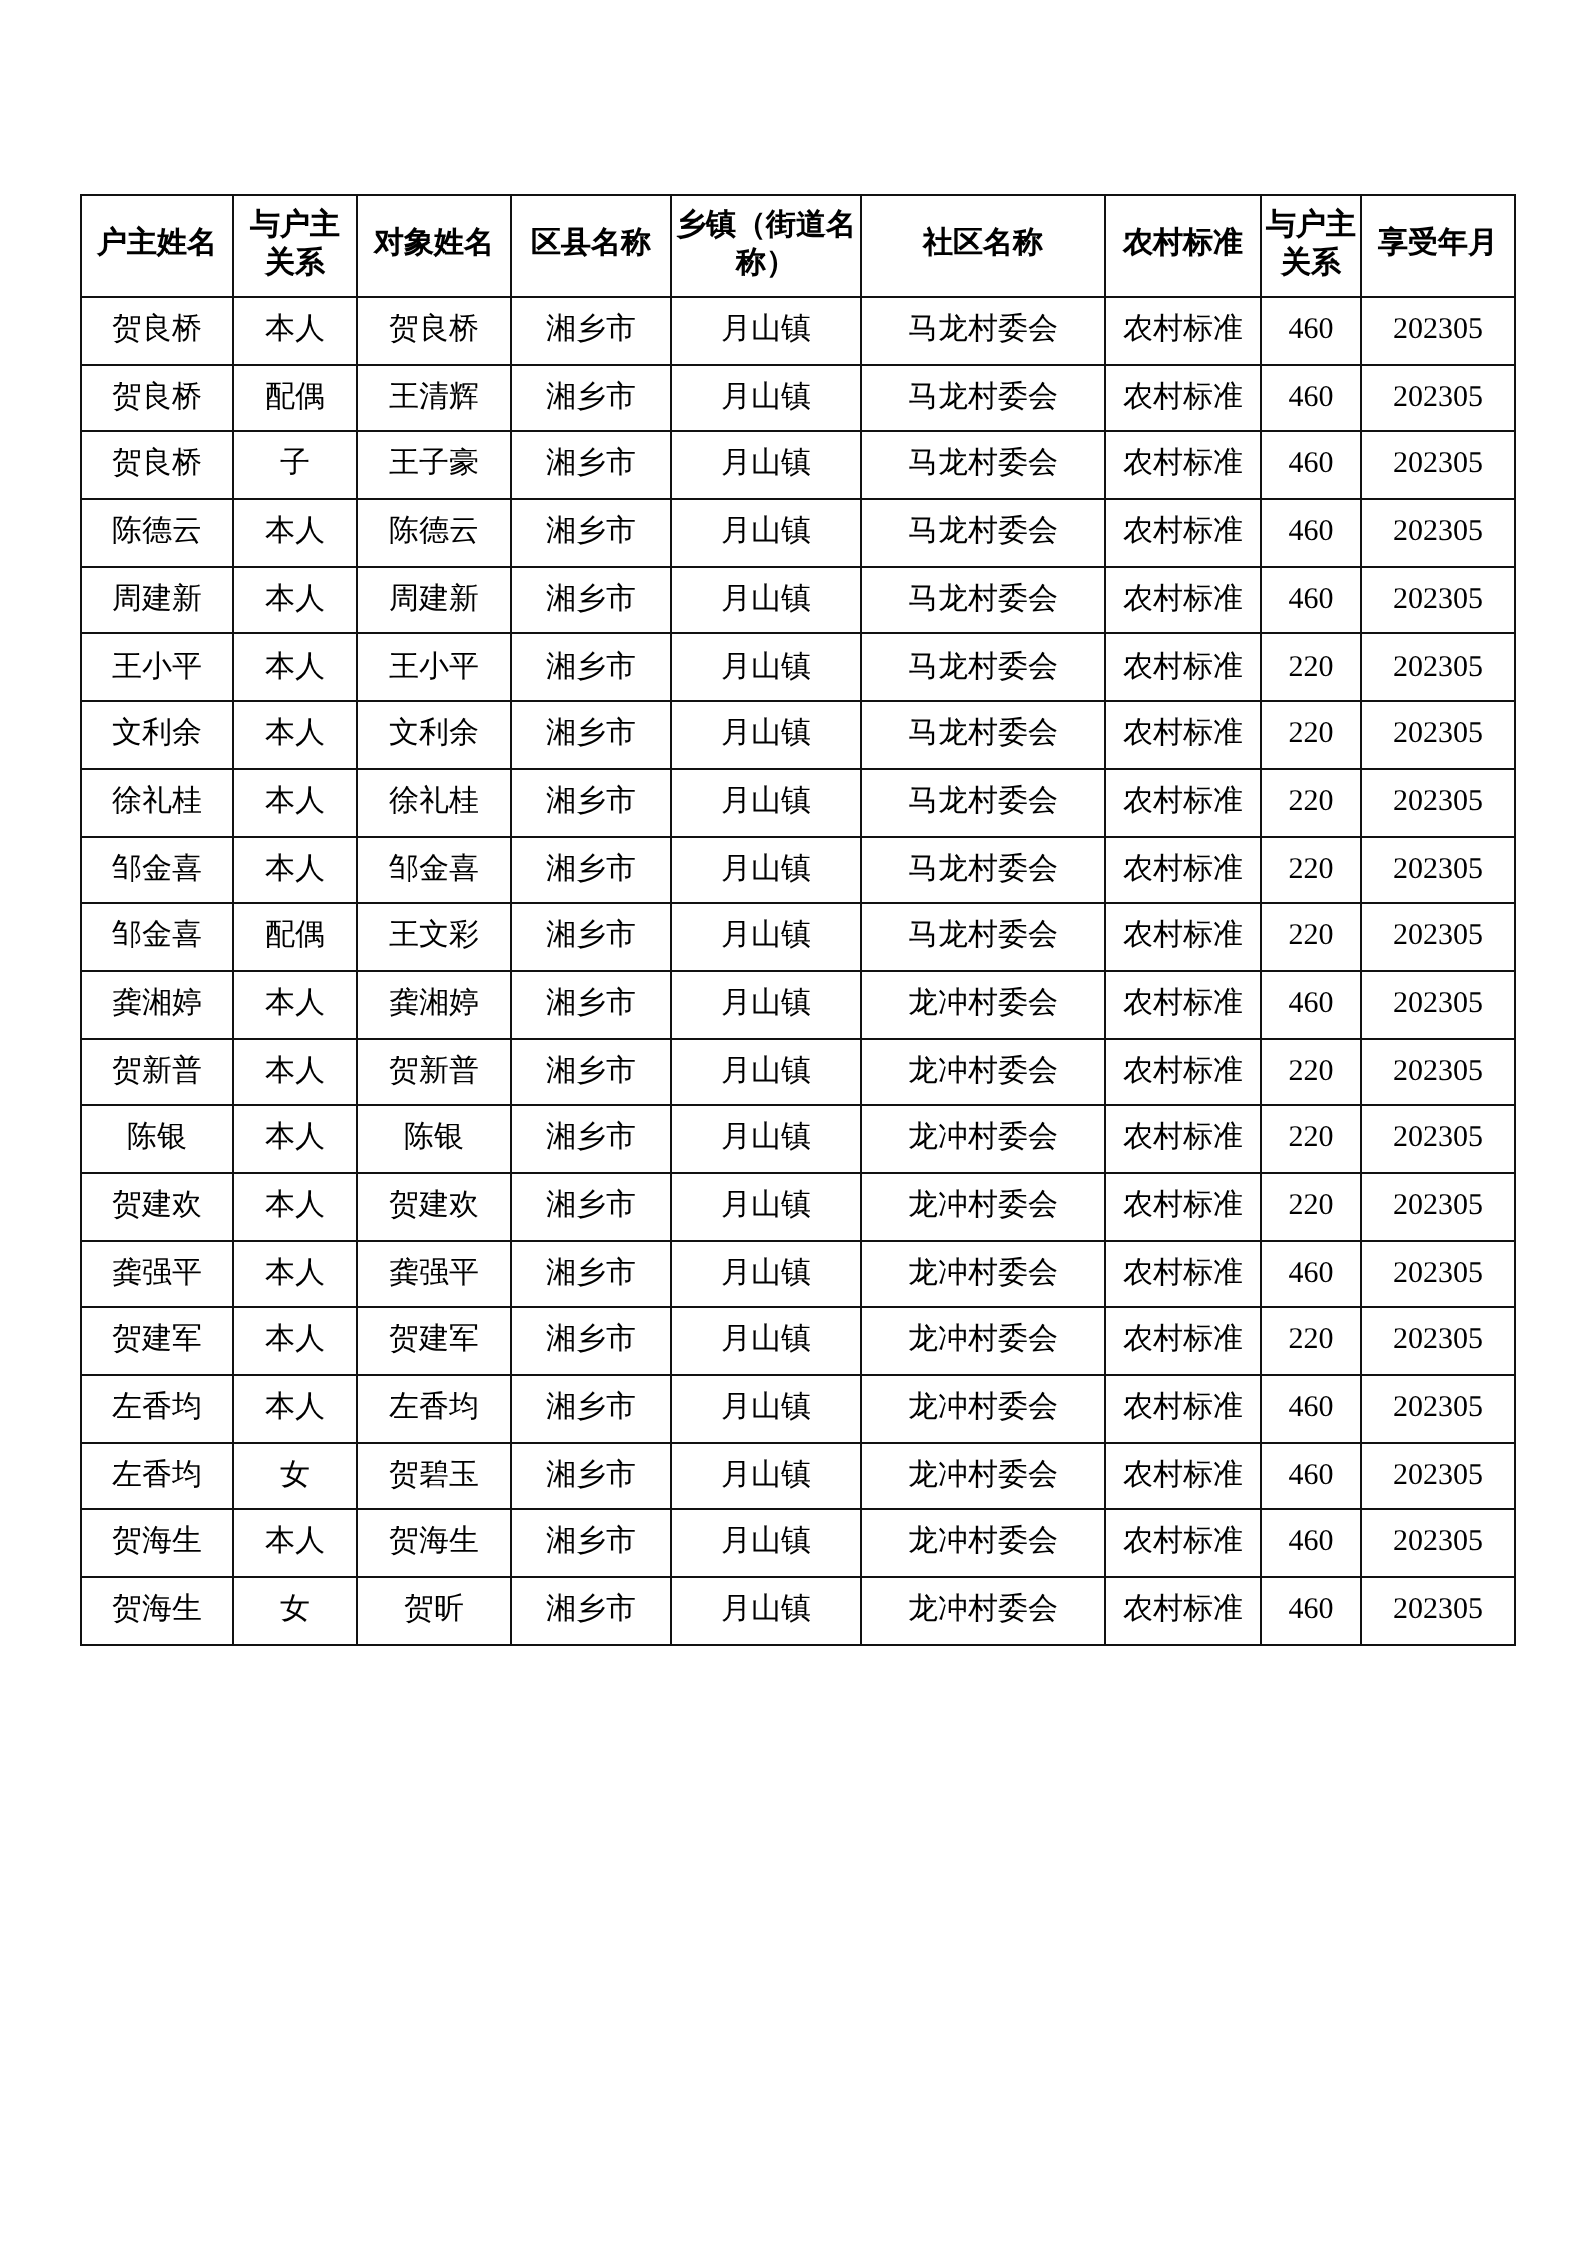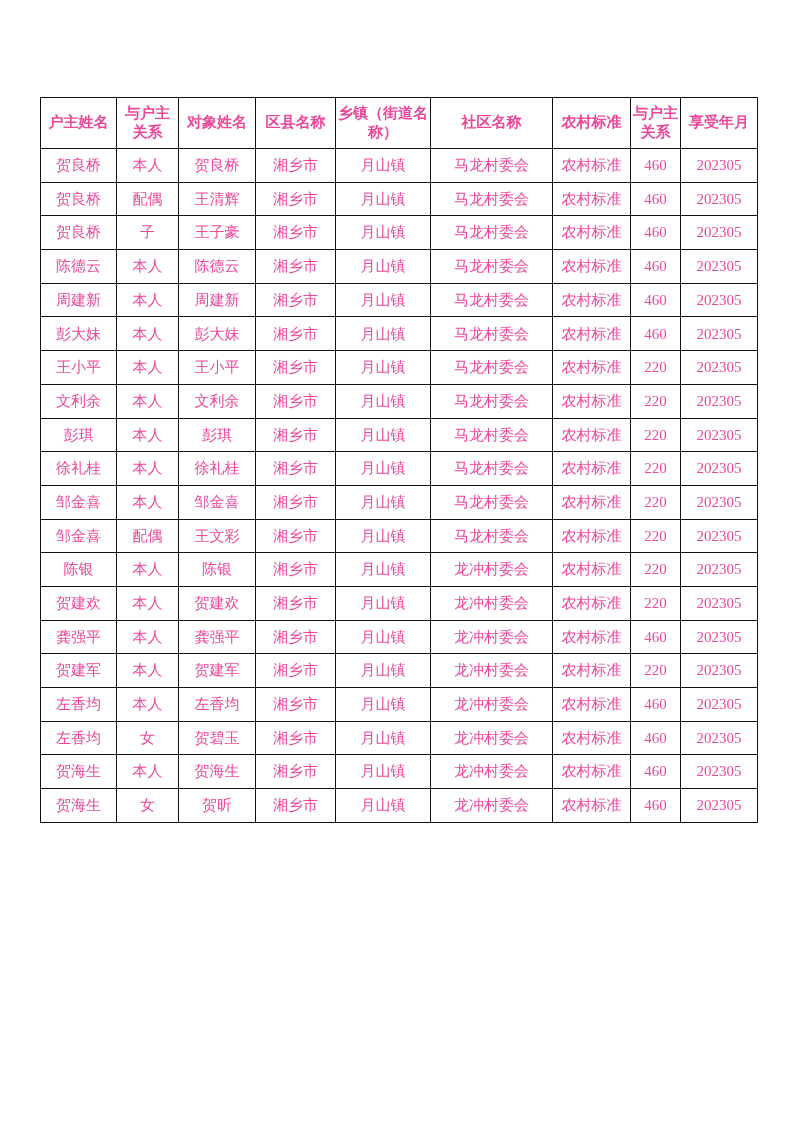--- a/index.html
+++ b/index.html
@@ -7,21 +7,21 @@
     padding: 0;
     background: #ffffff;
   }
   .page {
     position: relative;
     width: 793px;
     height: 1122px;
     background: #ffffff;
     overflow: hidden;
     font-family: "Liberation Serif", "DejaVu Serif", serif;
-    color: #ec4899;
+    color: #000000;
   }
   table.record-table {
     position: absolute;
     left: 40px;
     top: 97px;
     width: 717px;
     border-collapse: collapse;
     table-layout: fixed;
   }
   table.record-table th,
@@ -125,56 +125,34 @@
           <td>本人</td>
           <td>周建新</td>
           <td>湘乡市</td>
           <td>月山镇</td>
           <td>马龙村委会</td>
           <td>农村标准</td>
           <td>460</td>
           <td>202305</td>
         </tr>
         <tr>
-          <td>彭大妹</td>
-          <td>本人</td>
-          <td>彭大妹</td>
-          <td>湘乡市</td>
-          <td>月山镇</td>
-          <td>马龙村委会</td>
-          <td>农村标准</td>
-          <td>460</td>
-          <td>202305</td>
-        </tr>
-        <tr>
           <td>王小平</td>
           <td>本人</td>
           <td>王小平</td>
           <td>湘乡市</td>
           <td>月山镇</td>
           <td>马龙村委会</td>
           <td>农村标准</td>
           <td>220</td>
           <td>202305</td>
         </tr>
         <tr>
           <td>文利余</td>
           <td>本人</td>
           <td>文利余</td>
-          <td>湘乡市</td>
-          <td>月山镇</td>
-          <td>马龙村委会</td>
-          <td>农村标准</td>
-          <td>220</td>
-          <td>202305</td>
-        </tr>
-        <tr>
-          <td>彭琪</td>
-          <td>本人</td>
-          <td>彭琪</td>
           <td>湘乡市</td>
           <td>月山镇</td>
           <td>马龙村委会</td>
           <td>农村标准</td>
           <td>220</td>
           <td>202305</td>
         </tr>
         <tr>
           <td>徐礼桂</td>
           <td>本人</td>
@@ -197,20 +175,42 @@
           <td>220</td>
           <td>202305</td>
         </tr>
         <tr>
           <td>邹金喜</td>
           <td>配偶</td>
           <td>王文彩</td>
           <td>湘乡市</td>
           <td>月山镇</td>
           <td>马龙村委会</td>
+          <td>农村标准</td>
+          <td>220</td>
+          <td>202305</td>
+        </tr>
+        <tr>
+          <td>龚湘婷</td>
+          <td>本人</td>
+          <td>龚湘婷</td>
+          <td>湘乡市</td>
+          <td>月山镇</td>
+          <td>龙冲村委会</td>
+          <td>农村标准</td>
+          <td>460</td>
+          <td>202305</td>
+        </tr>
+        <tr>
+          <td>贺新普</td>
+          <td>本人</td>
+          <td>贺新普</td>
+          <td>湘乡市</td>
+          <td>月山镇</td>
+          <td>龙冲村委会</td>
           <td>农村标准</td>
           <td>220</td>
           <td>202305</td>
         </tr>
         <tr>
           <td>陈银</td>
           <td>本人</td>
           <td>陈银</td>
           <td>湘乡市</td>
           <td>月山镇</td>

